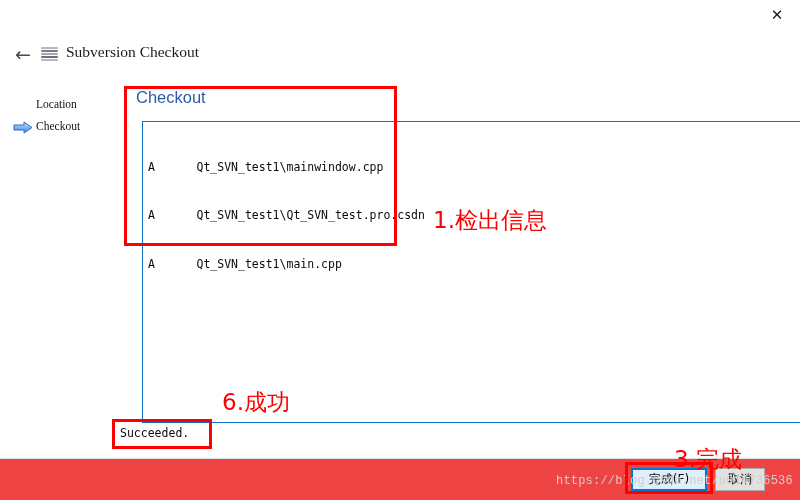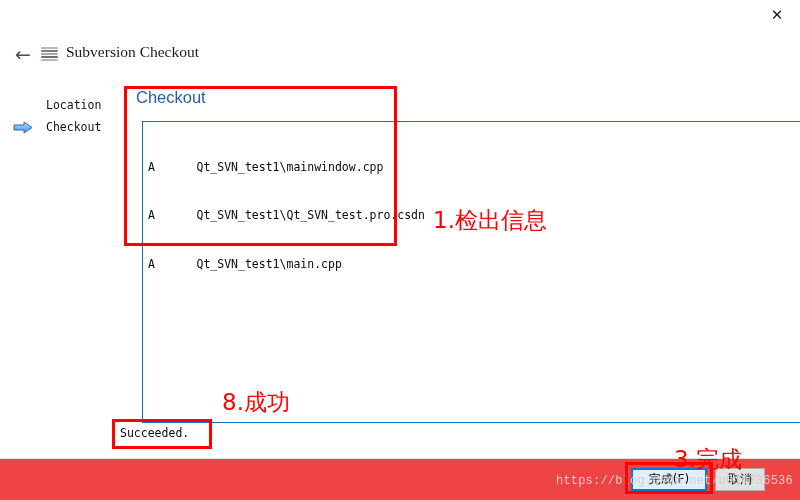--- a/index.html
+++ b/index.html
@@ -104,22 +104,23 @@
   .nav-item {
     position: relative;
     height: 22px;
     font-family: "DejaVu Sans Mono", monospace;
     font-size: 11.5px;
     color: #121212;
     white-space: nowrap;
   }
   .nav-item .nav-label {
     position: absolute;
-    left: 46px;
+    left: 36px;
     top: 3px;
+    font-family: Liberation Serif, serif;
   }
   .nav-marker {
     position: absolute;
     left: 13px;
     top: 4px;
     width: 20px;
     height: 13px;
   }
   .nav-marker svg { display: block; }
 
@@ -294,16 +295,16 @@
     <div class="btn btn-cancel">取消</div>
   </div>
 
   <div class="watermark">https://blog.csdn.net/u014736536</div>
 
   <div class="ann-box" id="ann-box-log"></div>
   <div class="ann-box" id="ann-box-status"></div>
   <div class="ann-box" id="ann-box-finish"></div>
 
   <div class="ann-text" id="ann-text-1">1.检出信息</div>
-  <div class="ann-text" id="ann-text-2">8.成功</div>
+  <div class="ann-text" id="ann-text-2">6.成功</div>
   <div class="ann-text" id="ann-text-3">3.完成</div>
 
 </div>
 
 </body></html>

